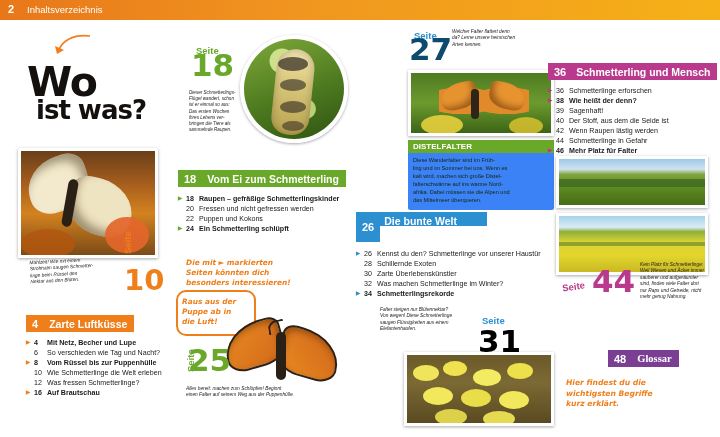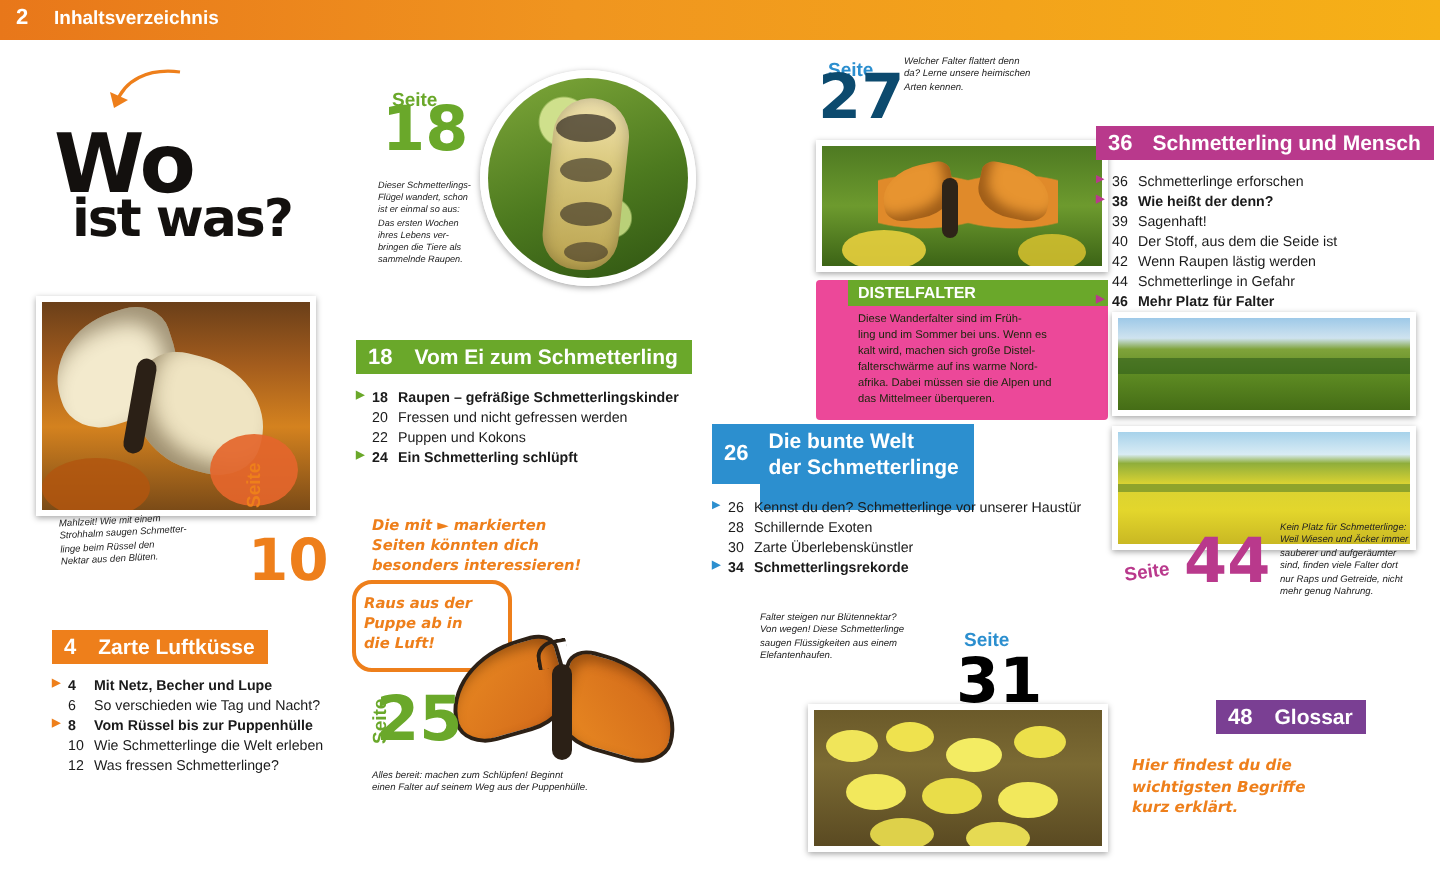--- a/index.html
+++ b/index.html
@@ -23,21 +23,21 @@
     left: 0; top: 0;
     width: 720px; height: 20px;
     background: linear-gradient(90deg,#e8771a 0%, #f0951f 40%, #f6b117 100%);
   }
   .topbar .pagenum {
     position: absolute; left: 8px; top: 3px;
     color: #fff; font-size: 11px; font-weight: bold;
   }
   .topbar .chapname {
     position: absolute; left: 27px; top: 4px;
-    color: #fff; font-size: 9.5px; font-weight: bold;
+    color: #fff; font-size: 9.5px; font-weight: normal;
   }
 
   
   .abs { position: absolute; }
   .hand {
     font-family: "DejaVu Sans", sans-serif;
     font-style: italic;
     font-weight: bold;
   }
 
@@ -98,23 +98,22 @@
 
   .title-wo {
     font-family: "DejaVu Sans", sans-serif;
     font-weight: bold;
     color: #13100e;
     letter-spacing: -1px;
   }
 
   
   .infobox {
-    background: #ec4899;
+    background: #3b82f6;
     border-radius: 2px;
-    padding-left: 16px;
   }
   .infobox h4 {
     background: #6aa82a; color:#fff; font-size:8px; padding:2px 5px; font-weight:bold;
   }
   .infobox p { font-size:5.6px; line-height:1.42; padding:4px 5px 5px; color:#16260a; }
 </style>
 </head>
 <body>
 
 <div id="page">
@@ -248,37 +247,41 @@
   <div class="abs bignum" style="left:592px; top:268px; font-size:31px; color:#b9398c;">44</div>
   <div class="abs cap" style="left:556px; top:266px; width:88px; white-space:pre-line; font-style:italic; font-size:4.8px; text-align:left; left:640px; top:262px; width:74px;">Kein Platz für Schmetterlinge:
 Weil Wiesen und Äcker immer
 sauberer und aufgeräumter
 sind, finden viele Falter dort
 nur Raps und Getreide, nicht
 mehr genug Nahrung.</div>
 
   <div class="abs" style="left:356px; top:212px; display:flex; align-items:stretch;">
     <div class="numbox bar-blue" style="height:30px;">26</div>
-    <div class="bar-blue" style="height:43px; padding:3px 8px 0 4px; color:#fff; font-weight:bold; font-size:10.5px; line-height:1.25;">
+    <div class="bar-blue" style="height:14px; padding:3px 8px 0 4px; color:#fff; font-weight:bold; font-size:10.5px; line-height:1.25;">
       <div>Die bunte Welt</div>
       <div>der Schmetterlinge</div>
     </div>
   </div>
   <div class="abs toc blue" style="left:364px; top:249px; width:190px;">
     <div class="row">
         <span class="pg arrow">26</span>
         <span class="tx">Kennst du den? Schmetterlinge vor unserer Haustür</span>
       </div>
     <div class="row">
         <span class="pg">28</span>
         <span class="tx">Schillernde Exoten</span>
       </div>
     <div class="row">
         <span class="pg">30</span>
         <span class="tx">Zarte Überlebenskünstler</span>
+      </div>
+    <div class="row">
+        <span class="pg">32</span>
+        <span class="tx">Was machen Schmetterlinge im Winter?</span>
       </div>
     <div class="row bold">
         <span class="pg arrow">34</span>
         <span class="tx">Schmetterlingsrekorde</span>
       </div>
   </div>
 
   <div class="abs" style="left:178px; top:170px; display:flex;">
     <div class="numbox bar-green">18</div>
     <div class="barlabel bar-green" style="padding-left:5px;">Vom Ei zum Schmetterling</div>
@@ -349,20 +352,24 @@
         <span class="pg arrow">8</span>
         <span class="tx">Vom Rüssel bis zur Puppenhülle</span>
       </div>
     <div class="row">
         <span class="pg">10</span>
         <span class="tx">Wie Schmetterlinge die Welt erleben</span>
       </div>
     <div class="row">
         <span class="pg">12</span>
         <span class="tx">Was fressen Schmetterlinge?</span>
+      </div>
+    <div class="row bold">
+        <span class="pg arrow">16</span>
+        <span class="tx">Auf Brautschau</span>
       </div>
   </div>
 
   <div class="abs" style="left:222px; top:316px; width:122px; height:78px;">
     <div style="position:absolute; left:2px; top:6px; width:60px; height:46px; background:linear-gradient(140deg,#e98a22,#d2691a); border-radius:70% 20% 40% 30%; transform:rotate(-16deg); box-shadow: inset -3px 3px 6px rgba(80,35,0,.45); border:2px solid #2d2116;"></div>
     <div style="position:absolute; left:56px; top:14px; width:62px; height:48px; background:linear-gradient(40deg,#e98a22,#cf6519); border-radius:20% 70% 30% 40%; transform:rotate(16deg); box-shadow: inset 3px 3px 6px rgba(80,35,0,.45); border:2px solid #2d2116;"></div>
     <div style="position:absolute; left:54px; top:16px; width:10px; height:48px; background:#2b2016; border-radius:5px;"></div>
     <div style="position:absolute; left:46px; top:4px; width:16px; height:14px; border-left:2px solid #2b2016; border-top:2px solid #2b2016; border-radius:60% 0 0 0; transform:rotate(-10deg);"></div>
   </div>
 
@@ -391,19 +398,19 @@
       <div style="position:absolute; left:16px; top:32px; width:30px; height:18px; background:#f2e85c; border-radius:50%;"></div>
       <div style="position:absolute; left:54px; top:34px; width:30px; height:18px; background:#e9dd49; border-radius:50%;"></div>
       <div style="position:absolute; left:92px; top:36px; width:30px; height:18px; background:#f2e85c; border-radius:50%;"></div>
       <div style="position:absolute; left:28px; top:54px; width:32px; height:16px; background:#ded14a; border-radius:50%;"></div>
       <div style="position:absolute; left:76px; top:56px; width:32px; height:16px; background:#e6da53; border-radius:50%;"></div>
     </div>
   </div>
 
   <div class="abs" style="left:560px; top:350px; display:flex;margin-left:48px;">
     <div class="numbox bar-purple">48</div>
-    <div class="barlabel bar-purple" style="padding-left:5px;">Glossar</div>
+    <div class="barlabel bar-purple" style="padding-left:5px;font-family:Liberation Serif, serif;">Glossar</div>
   </div>
   <div class="abs hand" style="left:566px; top:378px; width:140px; font-size:7.6px; color:#ee7f1b; line-height:1.4; white-space:pre-line;">Hier findest du die
 wichtigsten Begriffe
 kurz erklärt.</div>
 
 </div>
 
 </body></html>

